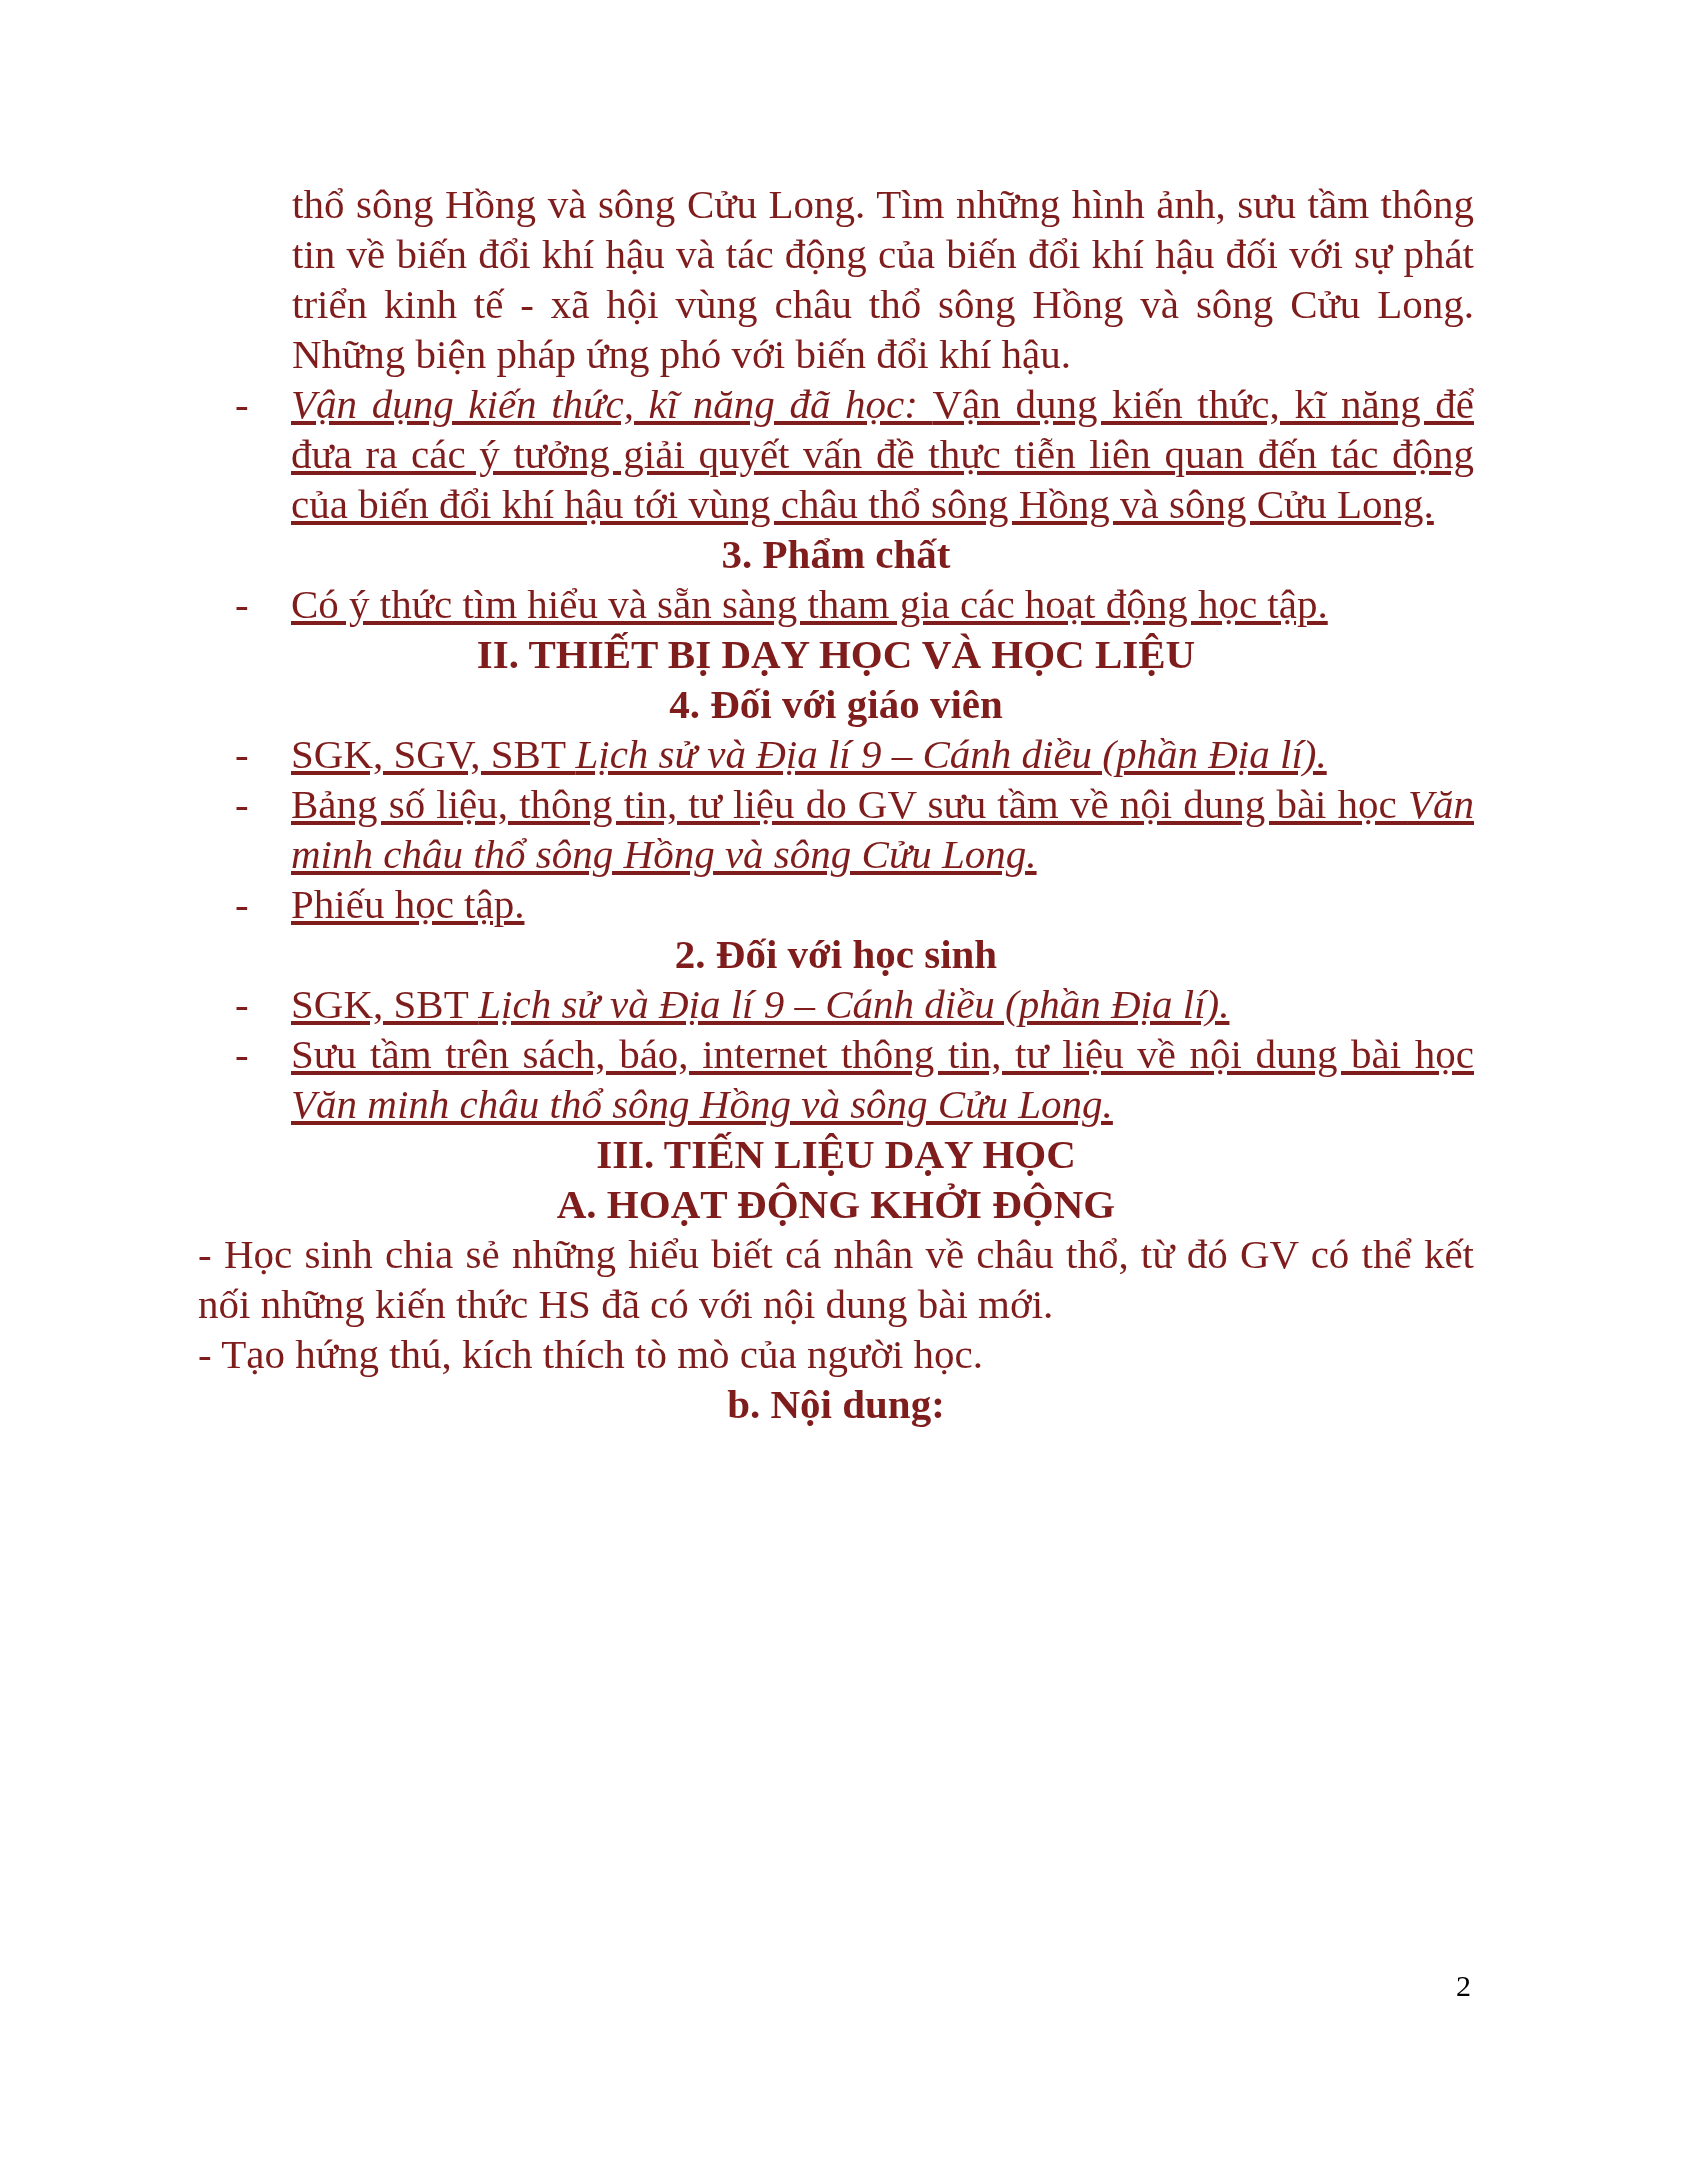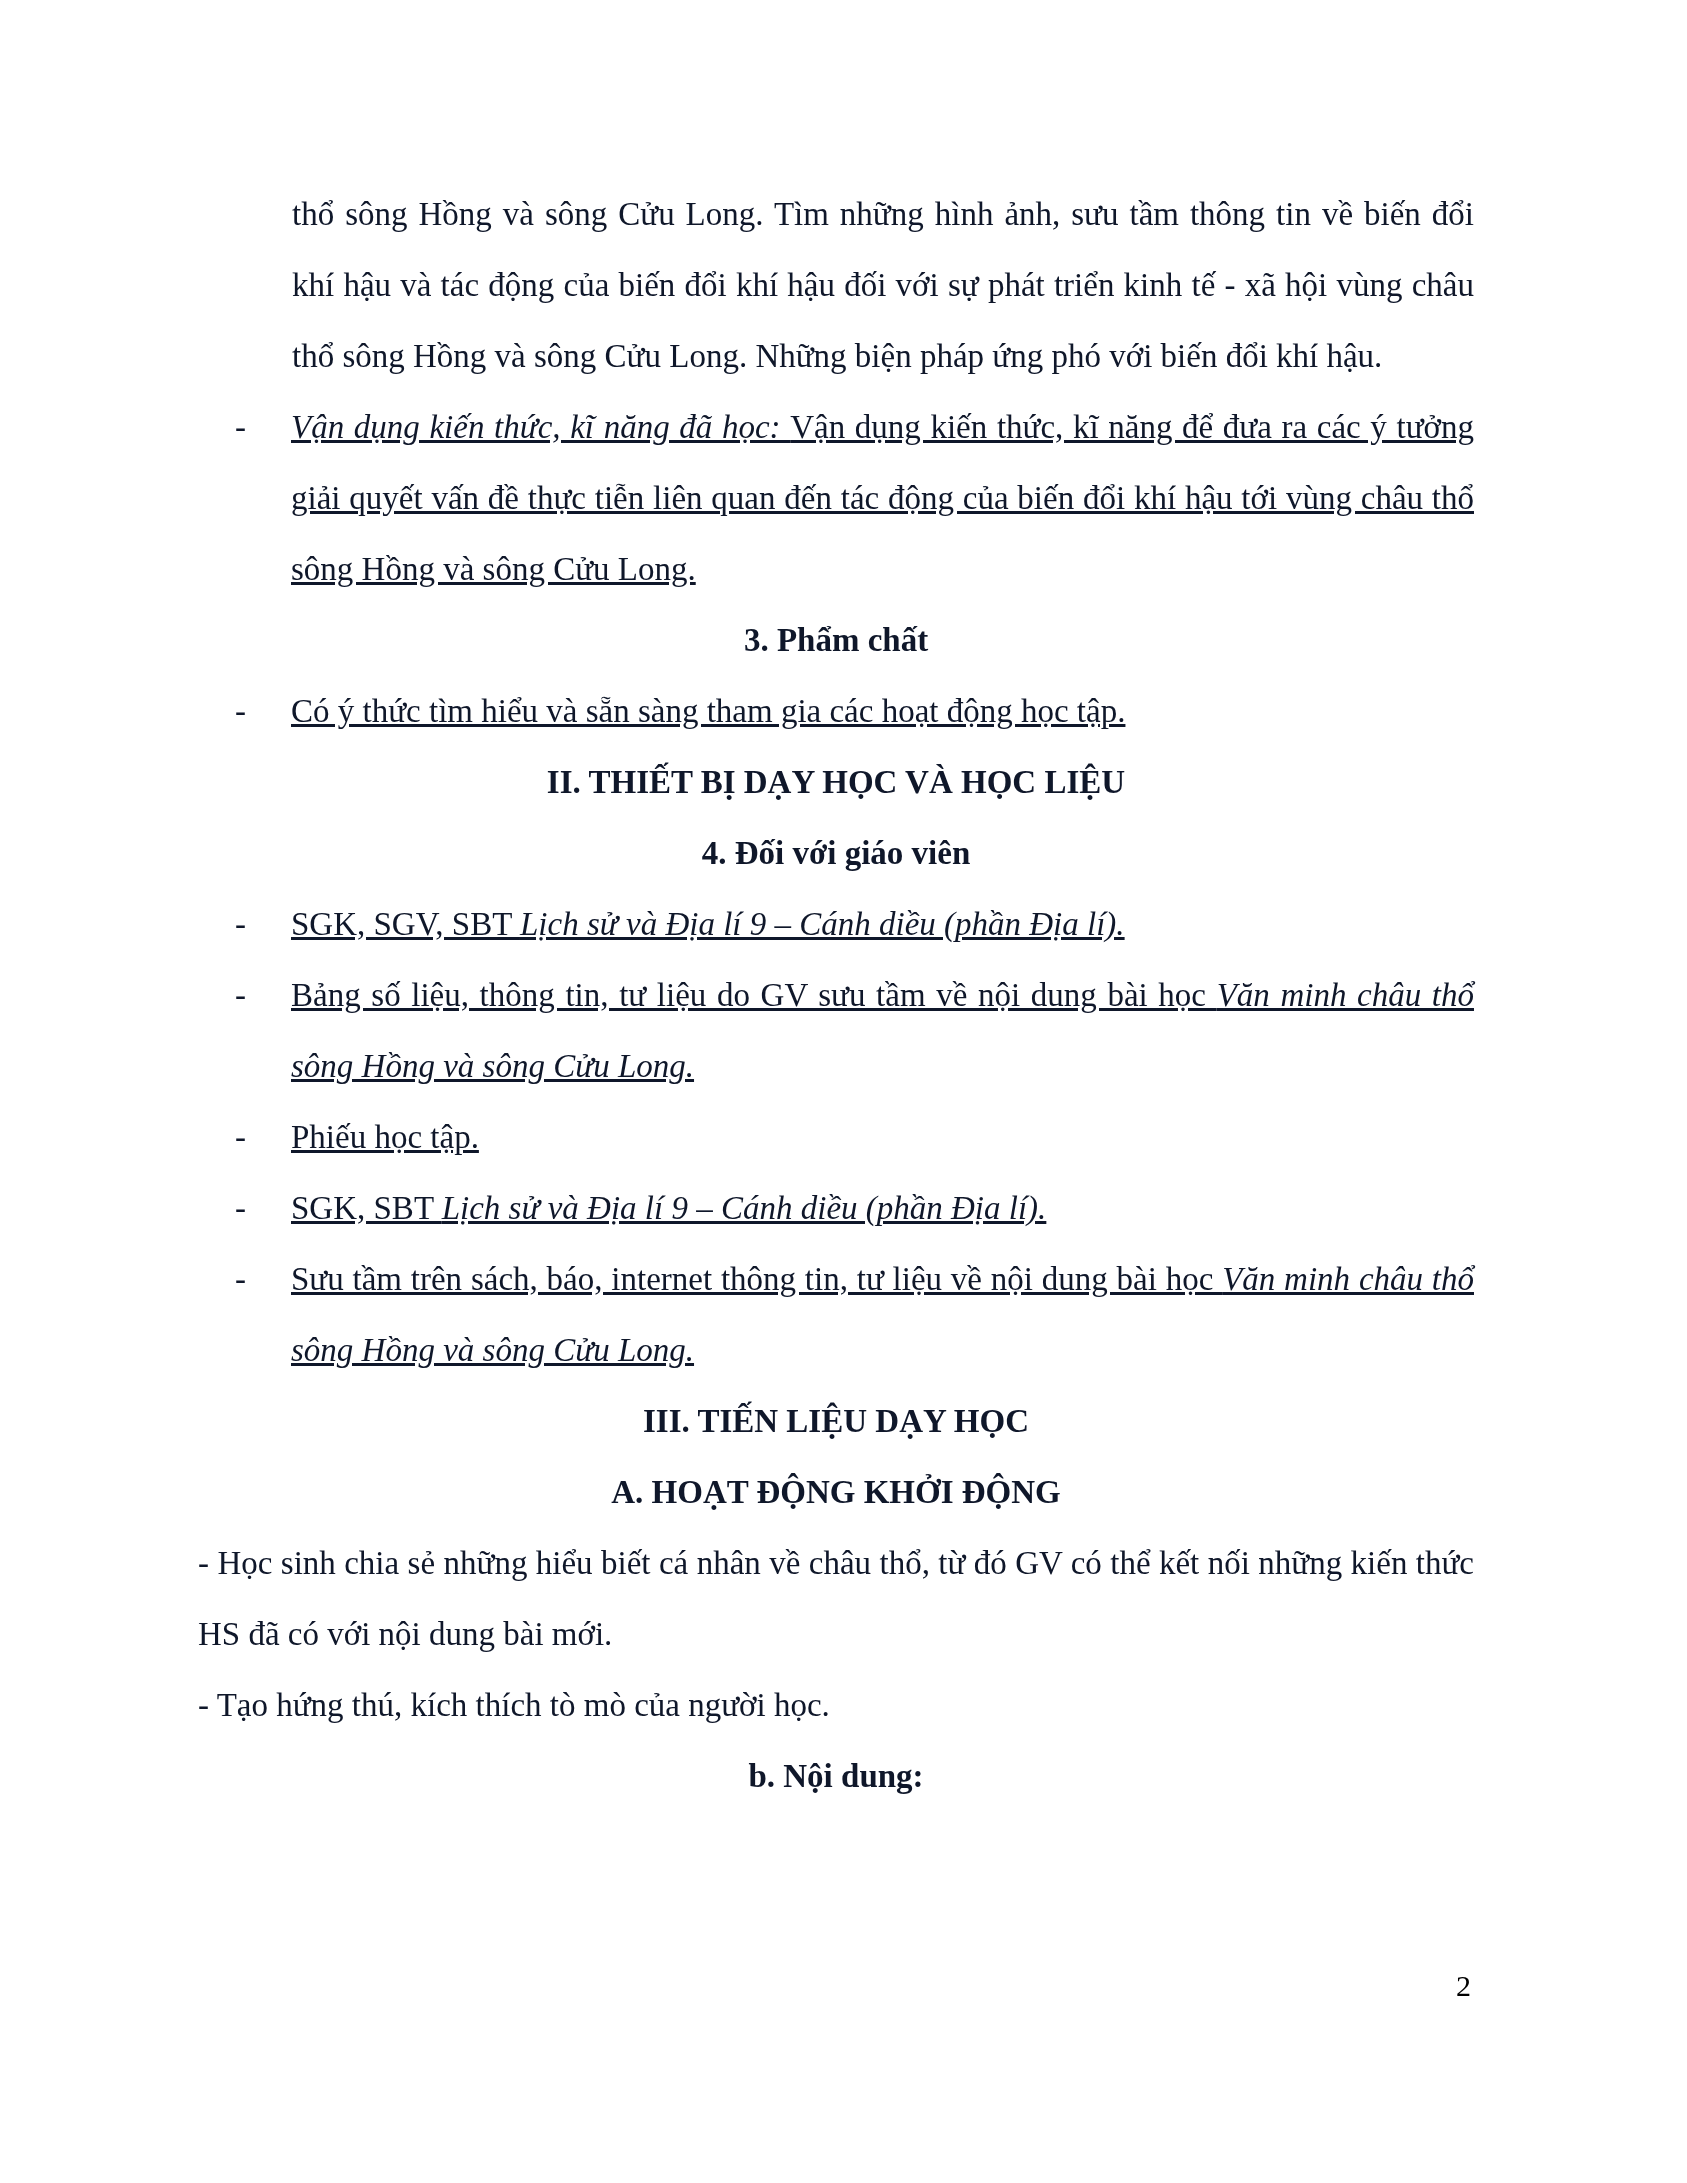--- a/index.html
+++ b/index.html
@@ -11,23 +11,23 @@
   .page {
     position: relative;
     width: 1687px;
     height: 2183px;
     background: #ffffff;
     color: #000000;
     padding: 179px 213px 0 198px;
     overflow: hidden;
   }
   .text-block {
-    font-size: 33px;
-    line-height: 71px;
-    color: #0f172a;
+    font-size: 41px;
+    line-height: 50px;
+    color: #7f1d1d;
   }
   .para { text-align: justify; }
   .para.cont { margin-left: 94px; }
   .heading { font-weight: 700; text-align: center; }
   .li { display: flex; margin-left: 37px; }
   .dash { flex: 0 0 56px; width: 56px; }
   .li-text { flex: 1 1 auto; text-align: justify; text-decoration: underline; }
   em { font-style: italic; }
   .page-number {
     position: absolute;
@@ -70,20 +70,21 @@
     <div class="li">
       <span class="dash">-</span>
       <p class="li-text"><span>Bảng số liệu, thông tin, tư liệu do GV sưu tầm về nội dung bài học </span><em>Văn minh châu thổ sông Hồng và sông Cửu Long.</em></p>
     </div>
 
     <div class="li">
       <span class="dash">-</span>
       <p class="li-text">Phiếu học tập.</p>
     </div>
 
+    <p class="heading">2. Đối với học sinh</p>
 
     <div class="li">
       <span class="dash">-</span>
       <p class="li-text"><span>SGK, SBT </span><em>Lịch sử và Địa lí 9 – Cánh diều (phần Địa lí).</em></p>
     </div>
 
     <div class="li">
       <span class="dash">-</span>
       <p class="li-text"><span>Sưu tầm trên sách, báo, internet thông tin, tư liệu về nội dung bài học </span><em>Văn minh châu thổ sông Hồng và sông Cửu Long.</em></p>
     </div>

